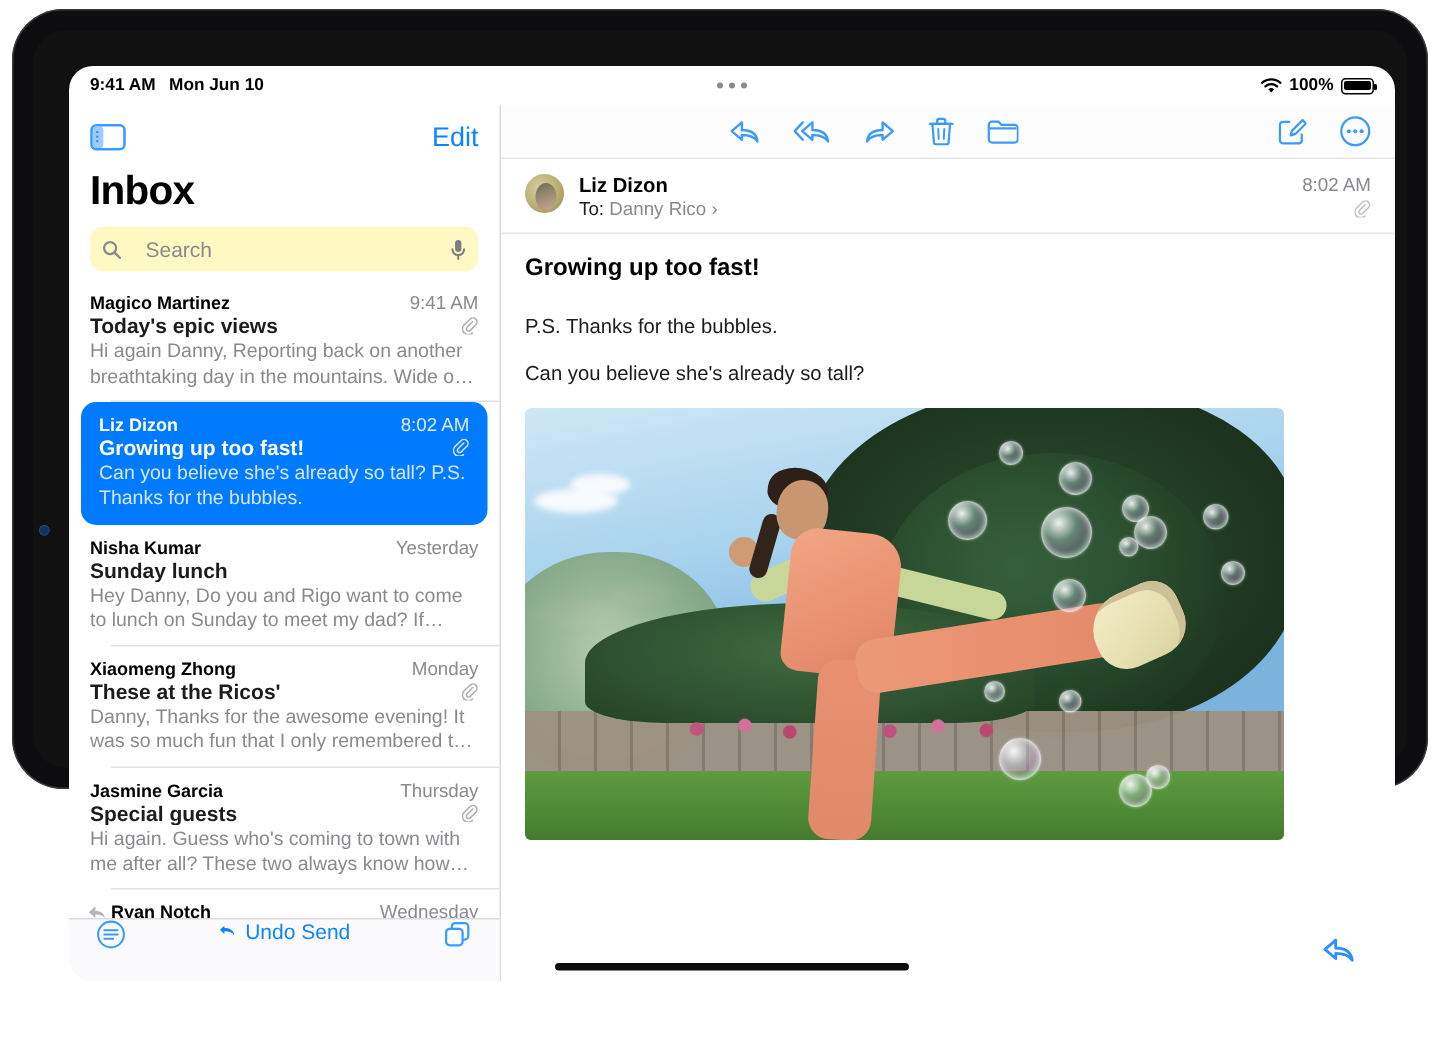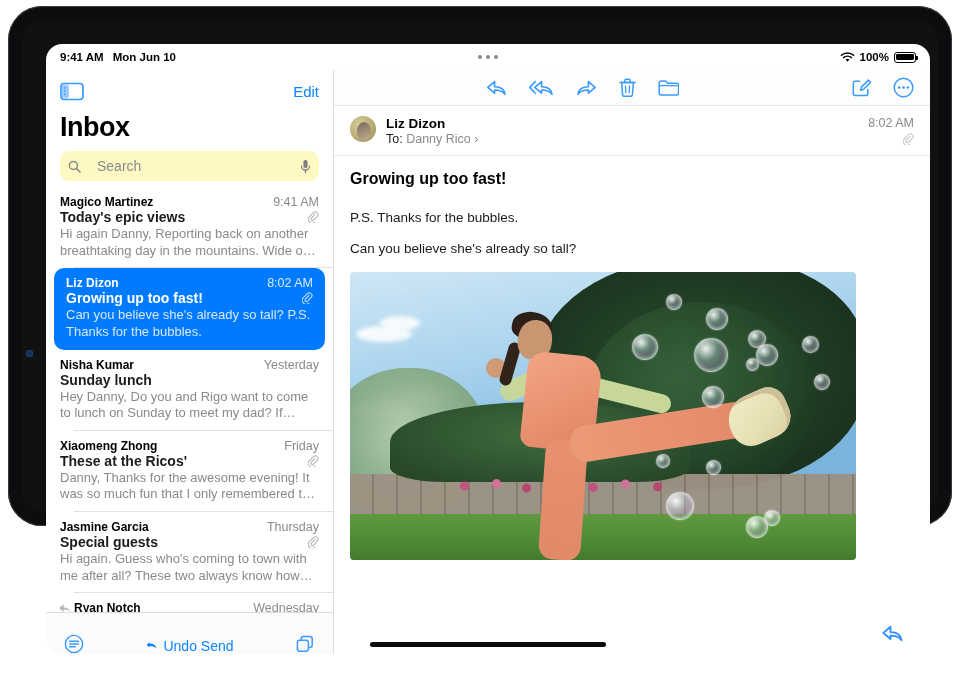--- a/index.html
+++ b/index.html
@@ -87,21 +87,21 @@
     display: flex; flex-direction: column;
     border-right: 1px solid #dcdcde;
     position: relative;
   }
   #sidebar-top { padding: 6px 14px 0 14px; flex: 0 0 auto; }
   #sidebar-nav {
     display: flex; align-items: center; justify-content: space-between;
     height: 30px;
   }
   #sidebar-toggle { width: 24px; height: 19px; cursor: pointer; }
-  #edit-button { color: #0a84ff; font-size: 15px; cursor: pointer; }
+  #edit-button { color: #0a84ff; font-size: 18px; cursor: pointer; }
   #inbox-title {
     font-size: 27px; font-weight: bold; letter-spacing: -0.5px;
     color: #000; margin: 6px 0 8px 0;
   }
   #search-field {
     height: 30px; background: #fef9c3; border-radius: 9px;
     display: flex; align-items: center; padding: 0 8px; gap: 16px;
     margin-bottom: 6px;
   }
   #search-placeholder { color: #8a8a8e; font-size: 14px; flex: 1; }
@@ -150,21 +150,21 @@
   .mail-row.selected .mail-preview { color: #d6e7ff; }
   .reply-flag { position: absolute; left: 12px; top: 10px; }
   .mail-row.has-flag .mail-line1,
   .mail-row.has-flag .mail-line2,
   .mail-row.has-flag .mail-preview { padding-left: 14px; }
 
   #sidebar-toolbar {
     flex: 0 0 auto; height: 42px;
     border-top: 1px solid #dcdcde;
     background: #fbfbfd;
-    display: flex; align-items: flex-end; justify-content: space-between;
+    display: flex; align-items: flex-start; justify-content: space-between;
     padding: 0 18px;
   }
   #undo-send {
     color: #0a84ff; font-size: 14px;
     display: flex; align-items: center; gap: 4px; cursor: pointer;
   }
 
   
   #message-pane {
     flex: 1; height: 100%; background: #ffffff;
@@ -450,21 +450,21 @@
             <div class="mail-line2">
               <span class="mail-subject">Sunday lunch</span>
             </div>
             <div class="mail-preview">Hey Danny, Do you and Rigo want to come to lunch on Sunday to meet my dad? If you…</div>
             <span class="sep"></span>
           </div>
 
           <div class="mail-row">
             <div class="mail-line1">
               <span class="mail-sender">Xiaomeng Zhong</span>
-              <span class="mail-date">Friday</span>
+              <span class="mail-date">Monday</span>
             </div>
             <div class="mail-line2">
               <span class="mail-subject">These at the Ricos'</span>
               <span>
                 <svg width="11" height="12" viewBox="0 0 11 12">
                     <path d="M8.2 3.2 4.1 7.3a1.6 1.6 0 0 0 2.3 2.3l4.1-4.1a2.9 2.9 0 0 0-4.1-4.1L2 5.6a4.2 4.2 0 0 0 6 6" fill="none" stroke="#b0b0b4" stroke-width="1.1" stroke-linecap="round" transform="translate(-0.4,0.4) scale(0.92)"></path>
                   </svg>
               </span>
             </div>
             <div class="mail-preview">Danny, Thanks for the awesome evening! It was so much fun that I only remembered t…</div>

